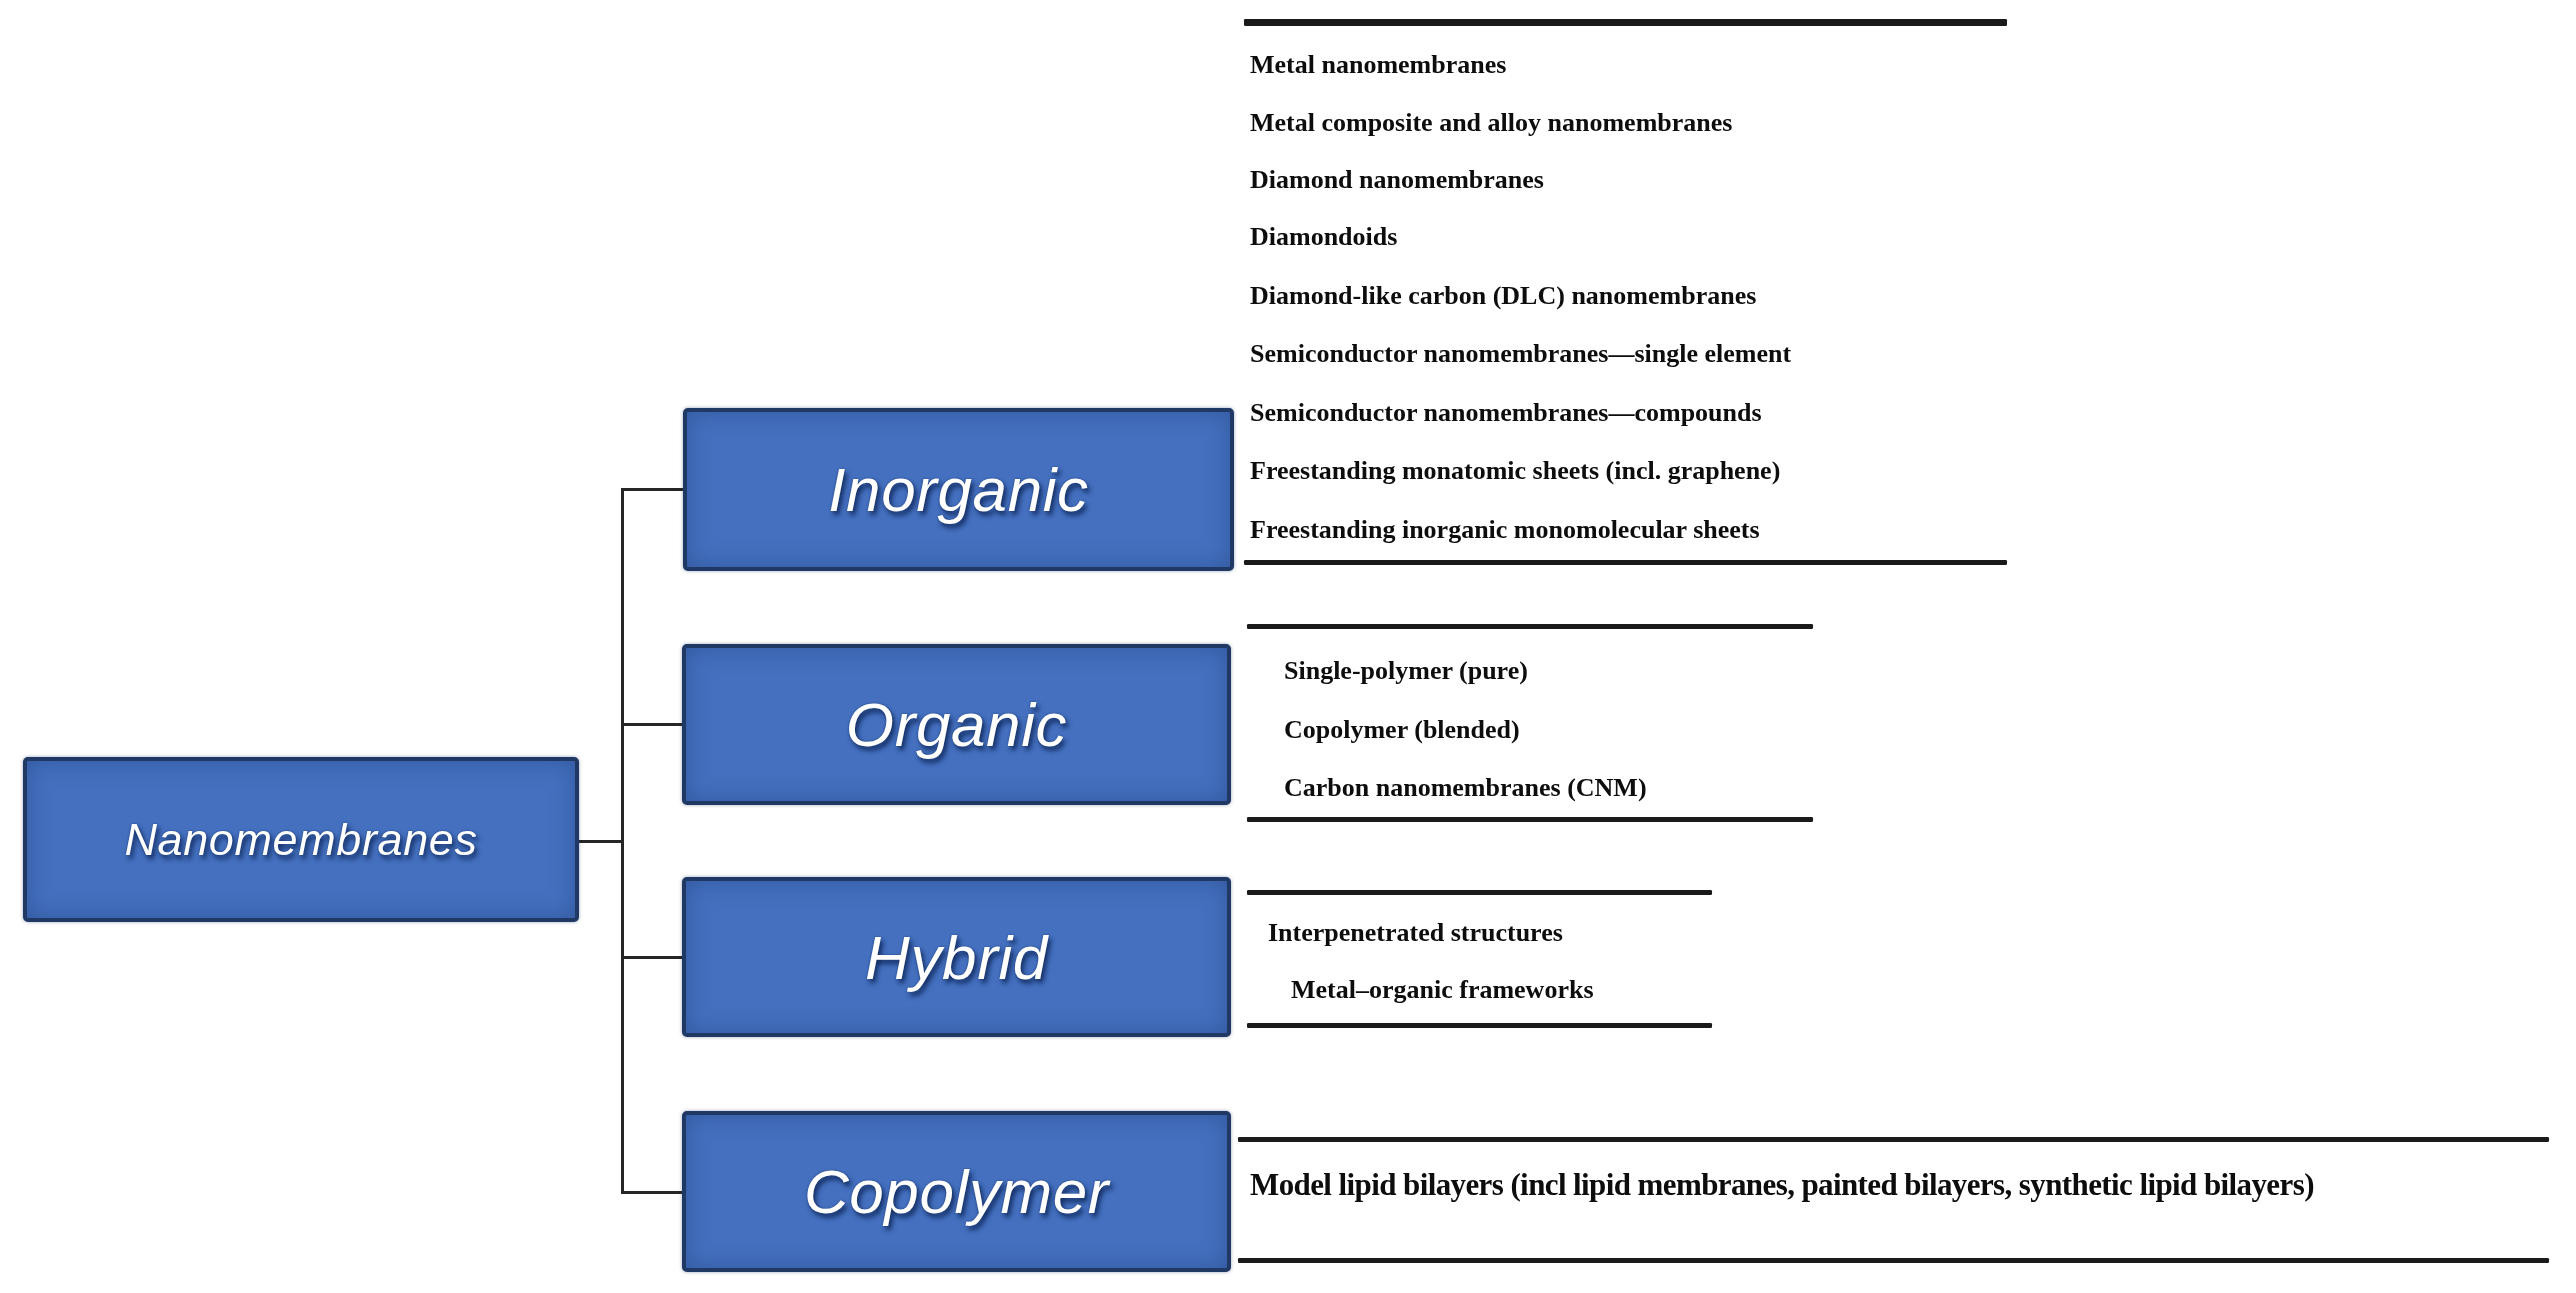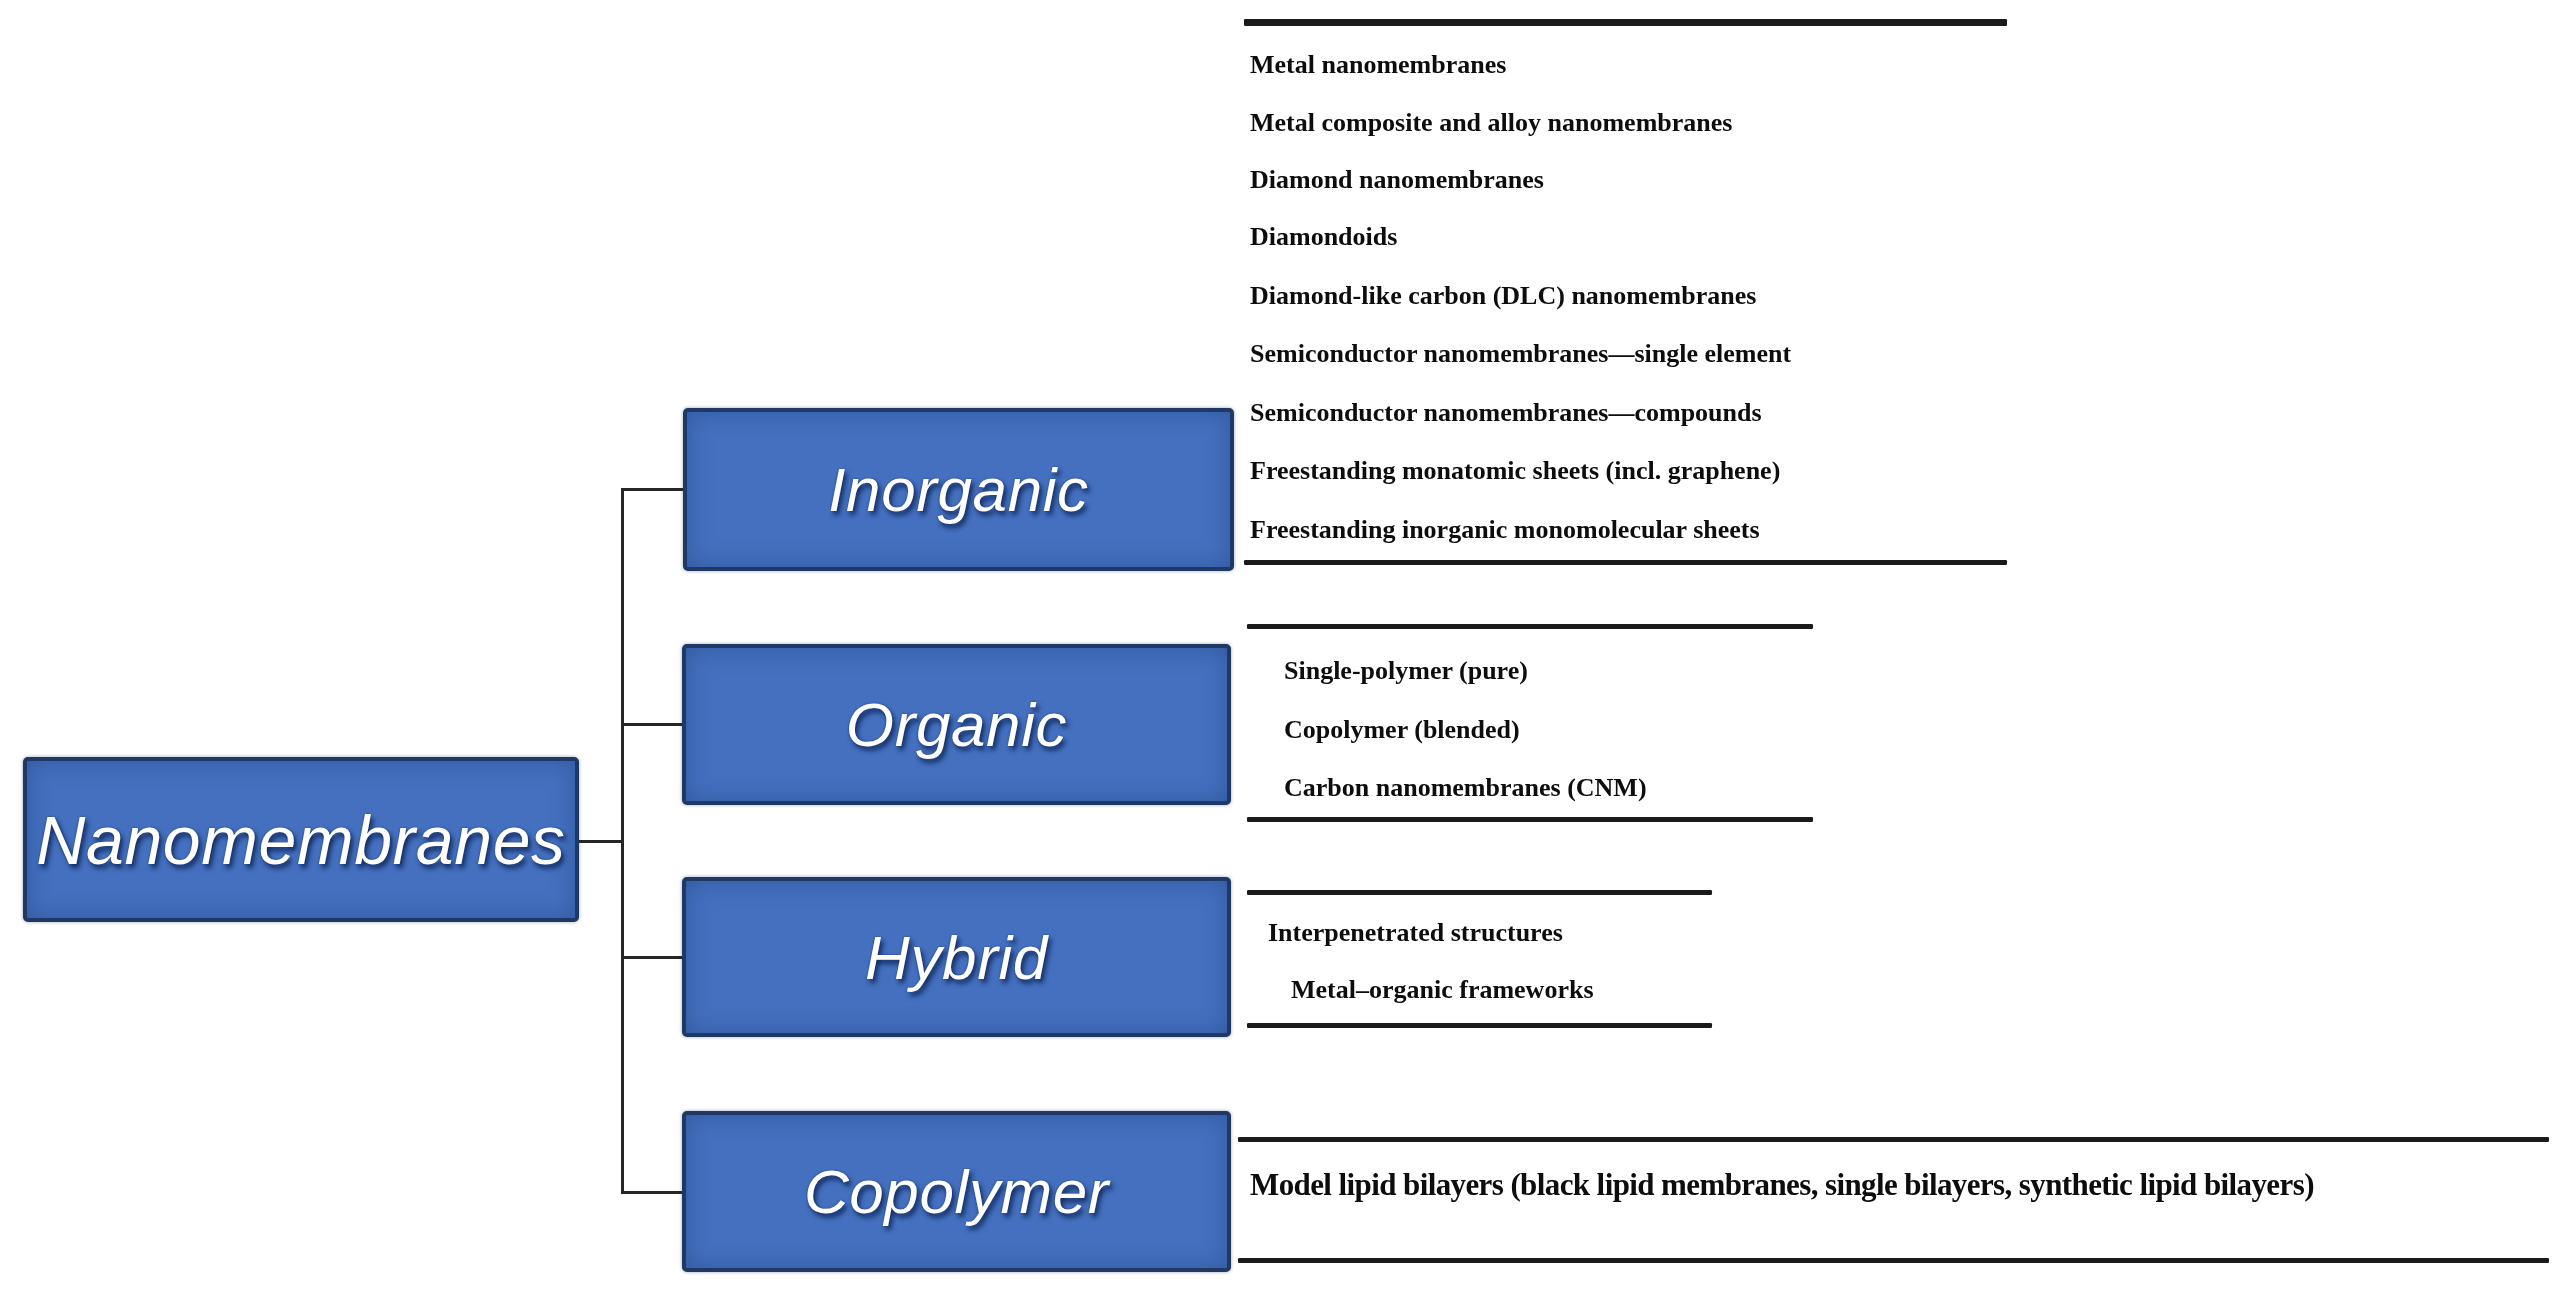--- a/index.html
+++ b/index.html
@@ -39,21 +39,21 @@
     font-weight: 400;
     white-space: nowrap;
     text-shadow: 2.5px 3.7px 5.5px rgba(14,38,88,0.95), 0 0 1.8px rgba(14,38,88,0.65);
     letter-spacing: 0.6px;
   }
   #node-root      { left: 23px;   top: 757px; width: 556px; height: 165px; }
   #node-inorganic { left: 683px; top: 408px;  width: 551px; height: 163px; }
   #node-organic   { left: 682px; top: 644px; width: 549px; height: 161px; }
   #node-hybrid    { left: 682px; top: 877px; width: 549px; height: 160px; }
   #node-synthetic { left: 682px; top: 1111px; width: 549px; height: 161px; }
-  #node-root .label { font-size: 68px; }
+  #node-root .label { font-size: 45px; }
   #node-inorganic .label, #node-organic .label,
   #node-hybrid .label, #node-synthetic .label { font-size: 62px; }
 
   
   .connector { position: absolute; background: var(--connector); }
   #conn-trunk          { left: 621px; top: 488px;  width: 3.1px;   height: 706px; }
   #conn-root-stub      { left: 575px;  top: 840px; width: 48px;  height: 3.1px; }
   #conn-stub-inorganic { left: 622px; top: 488px;  width: 63px; height: 3.1px; }
   #conn-stub-organic   { left: 622px; top: 723px; width: 63px; height: 3.1px; }
   #conn-stub-hybrid    { left: 622px; top: 956px; width: 63px; height: 3.1px; }
@@ -146,17 +146,17 @@
   <div class="item o1">Copolymer (blended)</div>
   <div class="item o2">Carbon nanomembranes (CNM)</div>
   <div class="rule" id="rule-organic-bottom"></div>
 
   <div class="rule" id="rule-hybrid-top"></div>
   <div class="item h0">Interpenetrated structures</div>
   <div class="item h1">Metal–organic frameworks</div>
   <div class="rule" id="rule-hybrid-bottom"></div>
 
   <div class="rule" id="rule-synthetic-top"></div>
-  <div class="item s0">Model lipid bilayers (black lipid membranes, single bilayers, synthetic lipid bilayers)</div>
+  <div class="item s0">Model lipid bilayers (incl lipid membranes, painted bilayers, synthetic lipid bilayers)</div>
   <div class="rule" id="rule-synthetic-bottom"></div>
 
 </div>
 
 
 </body></html>

